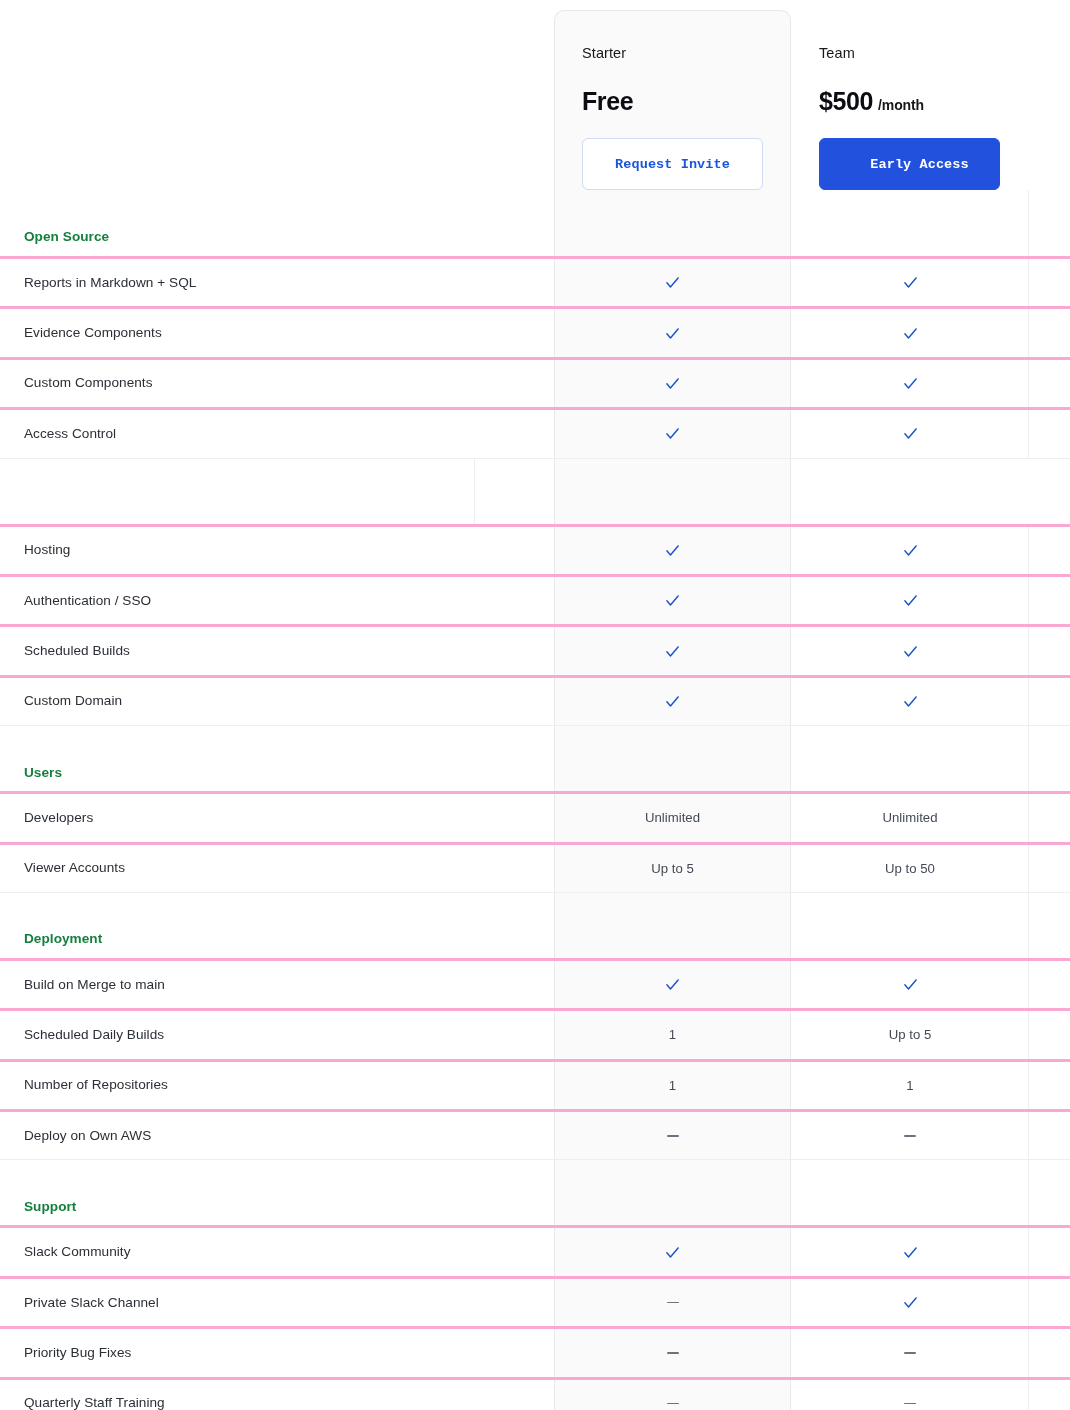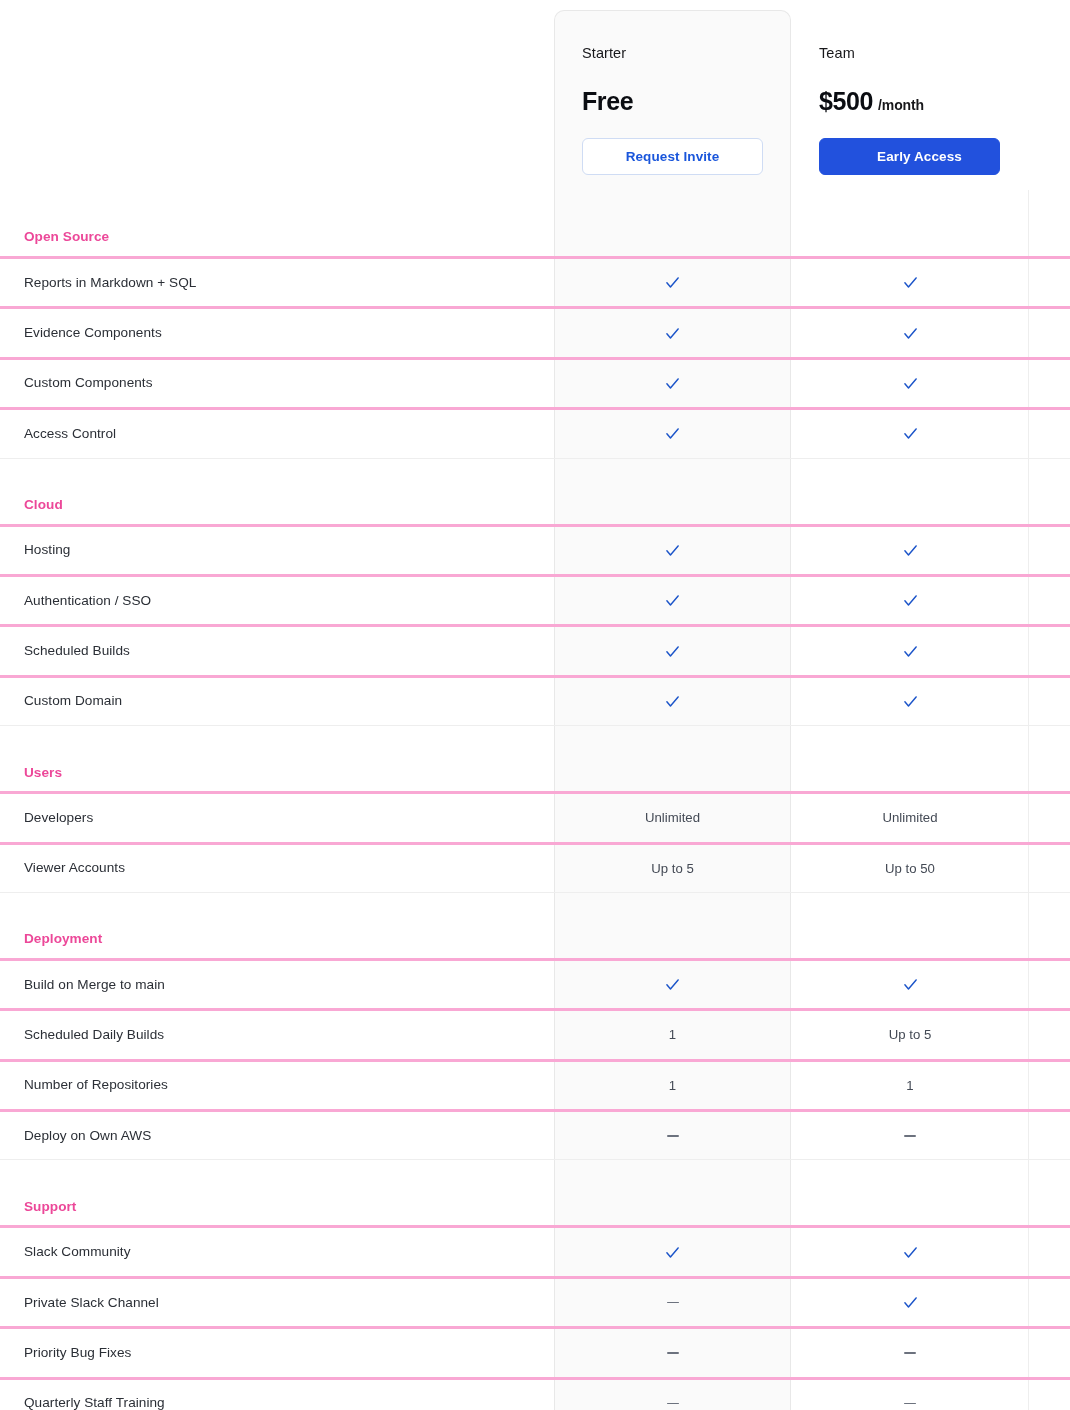--- a/index.html
+++ b/index.html
@@ -86,30 +86,30 @@
   .plan-period {
     font-size: 14px;
     font-weight: 600;
     color: #18181b;
     letter-spacing: -0.1px;
   }
 
   .plan-btn {
     margin-top: 22px;
     width: 181px;
-    height: 37px;
+    height: 52px;
     border-radius: 6px;
     font-size: 13.5px;
     font-weight: 700;
     letter-spacing: 0.1px;
     display: flex;
     align-items: center;
     justify-content: center;
     cursor: pointer;
-    font-family: Liberation Sans, sans-serif;
+    font-family: Liberation Mono, monospace;
   }
   .plan-btn.outline {
     background: #ffffff;
     border: 1px solid #cfdcf4;
     color: #1a56db;
   }
   .plan-btn.solid {
     background: #2251dd;
     border: 1px solid #2251dd;
     color: #ffffff;
@@ -133,21 +133,21 @@
     width: 554px;
     padding-left: 24px;
     font-size: 13.6px;
     color: #2b2f36;
     letter-spacing: 0.05px;
     line-height: 18px;
   }
   .cell-feature.section-label {
     font-size: 13.6px;
     font-weight: 700;
-    color: #ec4899;
+    color: #15803d;
     margin-top: 28px;
   }
 
   .cell-val {
     flex: 0 0 237px;
     width: 237px;
     display: flex;
     align-items: center;
     justify-content: center;
     font-size: 13.2px;
@@ -289,21 +289,20 @@
           <div class="cell-val col-team">
             <span class="check">
               <svg viewBox="0 0 20 20" fill="none" xmlns="http://www.w3.org/2000/svg">
                 <path d="M3.4 10.3 L7.6 15.2 L16.6 4.6" stroke="currentColor" stroke-width="1.7" stroke-linecap="round" stroke-linejoin="round"></path>
               </svg>
             </span>
           </div>
           <div class="cell-val col-custom"></div>
         </div>
         <div class="row section-row">
-          <div class="cell-feature section-label">Cloud</div>
           <div class="cell-val col-starter"></div>
           <div class="cell-val col-team"></div>
           <div class="cell-val col-custom"></div>
         </div>
         <div class="row feature-row">
           <div class="cell-feature">Hosting</div>
           <div class="cell-val col-starter">
             <span class="check">
               <svg viewBox="0 0 20 20" fill="none" xmlns="http://www.w3.org/2000/svg">
                 <path d="M3.4 10.3 L7.6 15.2 L16.6 4.6" stroke="currentColor" stroke-width="1.7" stroke-linecap="round" stroke-linejoin="round"></path>

